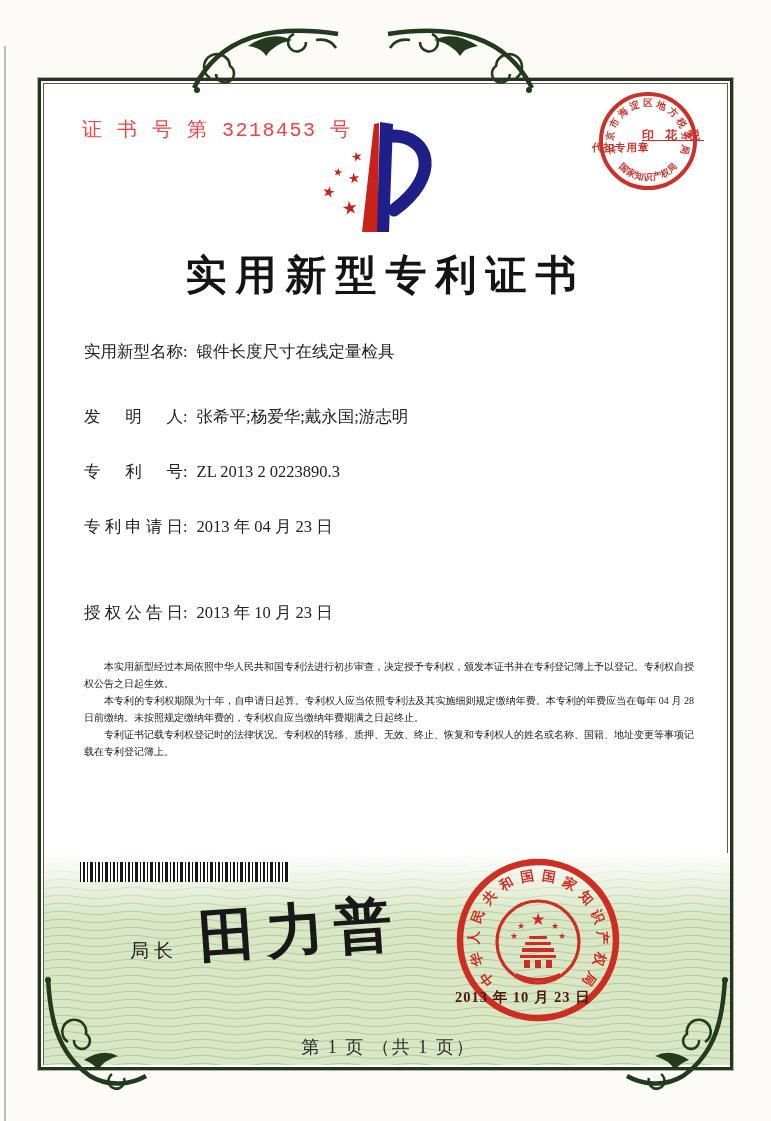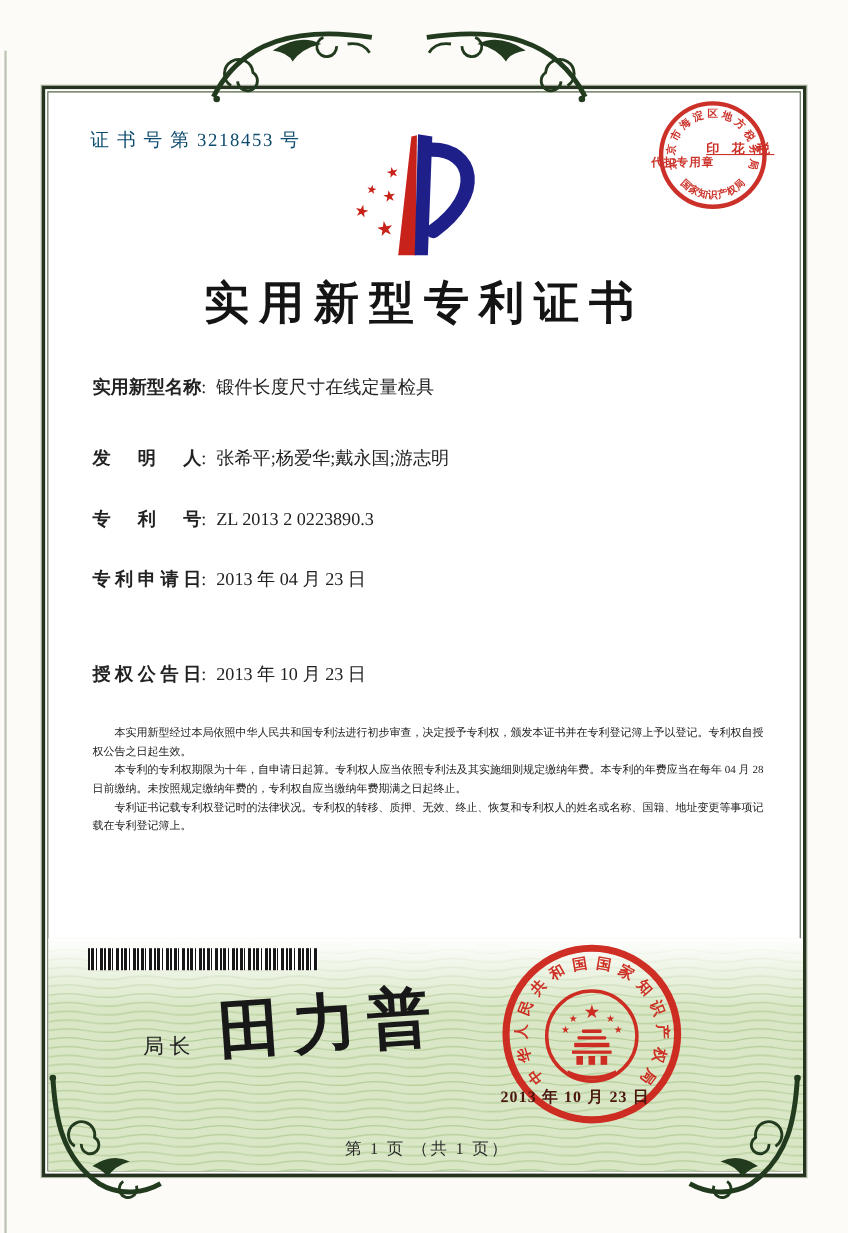--- a/index.html
+++ b/index.html
@@ -14,43 +14,43 @@
   
   .frame{
     position:absolute;left:38px;top:78px;width:689px;height:986px;
     border:3px solid #25331f;
     box-shadow:inset 0 0 0 2px #ffffff, inset 0 0 0 3px #546449, 0 0 0 1px #aab3a0;
     background:#ffffff;
   }
   .green-zone{position:absolute;left:44px;top:853px;width:686px;height:212px;z-index:1;}
   .green-zone .fade{position:absolute;left:0;top:0;right:0;height:64px;
     background:linear-gradient(#ffffff,rgba(255,255,255,0));}
-  .cert-no{position:absolute;left:82px;top:116px;font-size:17px;letter-spacing:1.5px;color:#0c4a6e;z-index:2;}
+  .cert-no{position:absolute;left:82px;top:116px;font-size:20px;letter-spacing:1.5px;color:#ef4444;z-index:2;font-family:Liberation Mono, monospace;}
   .logo{position:absolute;left:300px;top:110px;width:170px;height:130px;z-index:2;}
   .tax-stamp{position:absolute;left:592px;top:85px;width:112px;height:112px;z-index:3;opacity:.95;}
   .tax-stamp .c1{position:absolute;left:0;right:0;top:42px;text-align:right;font-size:12px;
     font-weight:bold;letter-spacing:4px;color:#c9271e;text-decoration:underline;}
   .tax-stamp .c2{position:absolute;left:0;right:0;top:56px;text-align:left;font-size:10.5px;
     font-weight:bold;letter-spacing:1px;color:#c9271e;}
   .title{position:absolute;left:0;right:0;top:232px;margin:16px;text-align:center;
     font-size:41px;font-weight:700;letter-spacing:9px;color:#141414;z-index:2;}
   .field{position:absolute;left:84px;font-size:16.5px;white-space:nowrap;z-index:2;color:#222;}
-  .field .lab{display:inline-block;width:99px;text-align:justify;text-align-last:justify;font-weight:bold;}
+  .field .lab{display:inline-block;width:99px;text-align:justify;text-align-last:justify;}
   .field .colon{margin-right:9px;}
   .paras{position:absolute;left:84px;top:658px;width:610px;z-index:2;}
   .paras p{margin:0;text-indent:2em;font-size:10px;line-height:1.71;text-align:justify;color:#1b1b1b;}
   .barcode{position:absolute;left:80px;top:862px;width:209px;height:20px;z-index:2;
     background:repeating-linear-gradient(90deg,#161616 0 1.5px,#ffffff 1.5px 3px,#161616 3px 5.5px,#ffffff 5.5px 7px,#161616 7px 8px,#ffffff 8px 10.5px,#161616 10.5px 13.5px,#ffffff 13.5px 15px);}
   .director-label{position:absolute;left:130px;top:938px;font-size:19px;letter-spacing:5px;z-index:2;color:#202020;text-align:center;}
   .signature{position:absolute;left:198px;top:892px;font-size:58px;font-weight:700;letter-spacing:10px;
     transform:rotate(-4deg);z-index:2;color:#181818;}
   .office-seal{position:absolute;left:428px;top:830px;width:220px;height:220px;z-index:3;opacity:.94;}
   .seal-date{position:absolute;left:455px;top:988px;width:200px;font-size:14.5px;font-weight:700;
     letter-spacing:1px;z-index:4;color:#4b170e;}
-  .footer{position:absolute;left:44px;right:38px;top:1035px;text-align:center;font-size:15px;
+  .footer{position:absolute;left:44px;right:38px;top:1035px;text-align:center;font-size:18px;
     letter-spacing:2px;z-index:2;color:#2d2d2d;}
   .edge-line{position:absolute;left:4px;top:46px;bottom:0;width:2px;background:#9cab90;opacity:.7;}
 </style>
 </head>
 <body>
 
 <div class="page">
 
   <div class="edge-line"></div>
 

